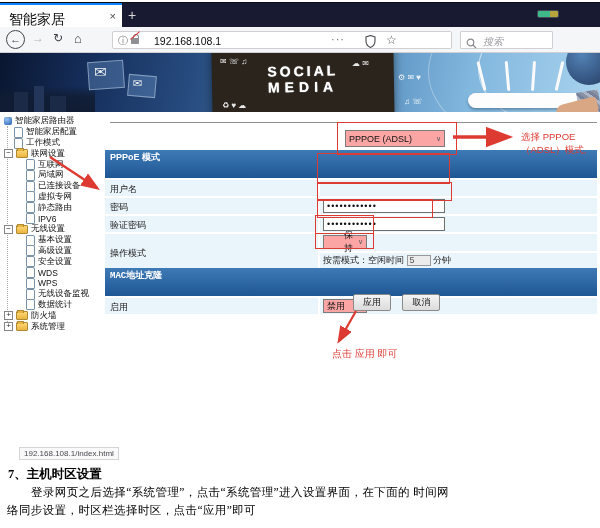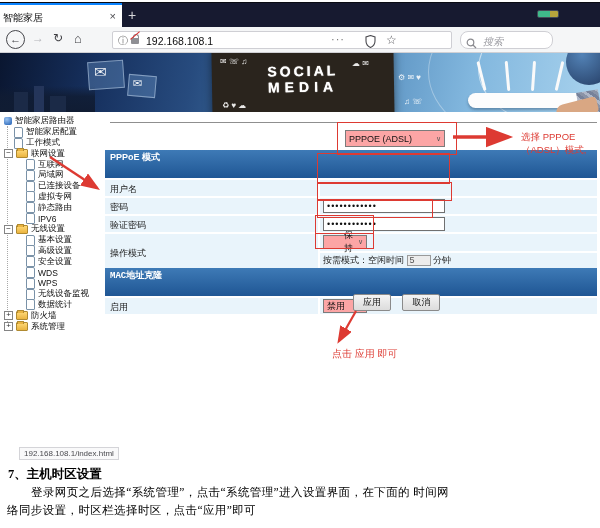--- a/index.html
+++ b/index.html
@@ -1,46 +1,46 @@
 <!DOCTYPE html>
 <html><head>
 <meta charset="utf-8">
 <style>
   html,body{margin:0;padding:0;background:#fff;}
   .screen{position:relative;width:600px;height:528px;background:#fff;overflow:hidden;
           font-family:"Liberation Sans","DejaVu Sans",sans-serif;}
   
   .tabbar{position:absolute;left:0;top:2px;width:600px;height:25px;background:#171a30;border-top:1px solid #0b0c14;}
   .tab{position:absolute;left:0;top:0;width:122px;height:25px;background:#fff;border-top:2px solid #0a84ff;box-sizing:border-box;}
-  .tab-title{position:absolute;left:3px;top:6px;font-size:10px;color:#0c0c0d;}
+  .tab-title{position:absolute;left:9px;top:6px;font-size:14px;color:#0c0c0d;}
   .tab-close{position:absolute;right:6px;top:5px;font-size:11px;color:#4a4a4f;}
   .newtab{position:absolute;left:128px;top:4px;font-size:14px;color:#d7d7db;}
   .tab-badge{position:absolute;left:537px;top:7px;width:20px;height:6px;border-radius:2px;
              background:linear-gradient(90deg,#3fb98a 0 60%,#b7a53c 60% 100%);border:1px solid #444a58;}
   .navbar{position:absolute;left:0;top:27px;width:600px;height:26px;background:#f5f6f7;border-bottom:1px solid #d0d0d4;box-sizing:border-box;}
   .navbtn{position:absolute;top:4px;font-size:12px;color:#3f3f43;}
   .back-circle{left:6px;top:3px;width:17px;height:17px;border:1.6px solid #46464b;border-radius:50%;
                text-align:center;line-height:16px;font-size:11px;}
   .fwd{left:32px;color:#b5b5ba;}
   .refresh{left:53px;}
   .home{left:74px;font-size:13px;}
   .urlbar{position:absolute;left:112px;top:4px;width:340px;height:18px;background:#fff;border:1px solid #cfcfd4;
           border-radius:2px;box-sizing:border-box;}
   .url-info{position:absolute;left:5px;top:2px;font-size:10px;color:#737373;}
   .lock{position:absolute;left:18px;top:6px;width:8px;height:6px;background:#8f8f94;border-radius:1px;}
   .lock:before{content:"";position:absolute;left:1.5px;top:-4px;width:4px;height:4px;border:1.2px solid #8f8f94;
                border-bottom:none;border-radius:3px 3px 0 0;}
   .lock:after{content:"";position:absolute;left:-2px;top:-3px;width:12px;height:0;border-top:1.6px solid #d92f2f;
               transform:rotate(-40deg);}
-  .url-text{position:absolute;left:33px;top:3px;font-size:10.5px;color:#0c0c0d;}
+  .url-text{position:absolute;left:41px;top:3px;font-size:10.5px;color:#0c0c0d;}
   .url-more{position:absolute;left:218px;top:1px;font-size:11px;color:#737373;letter-spacing:1px;}
   .url-shield{position:absolute;left:252px;top:2px;}
   .url-star{position:absolute;left:273px;top:1px;font-size:12px;color:#5a5a5f;}
   .searchbox{position:absolute;left:460px;top:4px;width:93px;height:18px;background:#fff;border:1px solid #cfcfd4;
-             border-radius:8px;box-sizing:border-box;}
+             border-radius:1px;box-sizing:border-box;}
   .search-ph{position:absolute;left:22px;top:3px;font-size:10px;color:#9a9aa0;font-style:italic;}
   
   .banner{position:absolute;left:0;top:53px;width:600px;height:59px;overflow:hidden;
           background:linear-gradient(100deg,#0a1630 0%,#16305e 16%,#274b7e 32%,#3f6fa0 46%,#5c93c2 62%,#82b7de 78%,#a9d3ee 100%);}
   .city{position:absolute;left:0;bottom:0;width:95px;height:26px;
         background:linear-gradient(0deg,#101c33 0%,rgba(16,28,51,.85) 60%,rgba(16,28,51,0) 100%);}
   .bldg{position:absolute;bottom:0;background:#1b2a47;}
   .env-tile{position:absolute;background:rgba(130,175,225,.30);border:1px solid rgba(220,235,250,.45);}
   .env-glyph{position:absolute;color:rgba(255,255,255,.92);}
   .board{position:absolute;left:212px;top:-4px;width:182px;height:70px;background:#2a241d;transform:rotate(-1deg);

